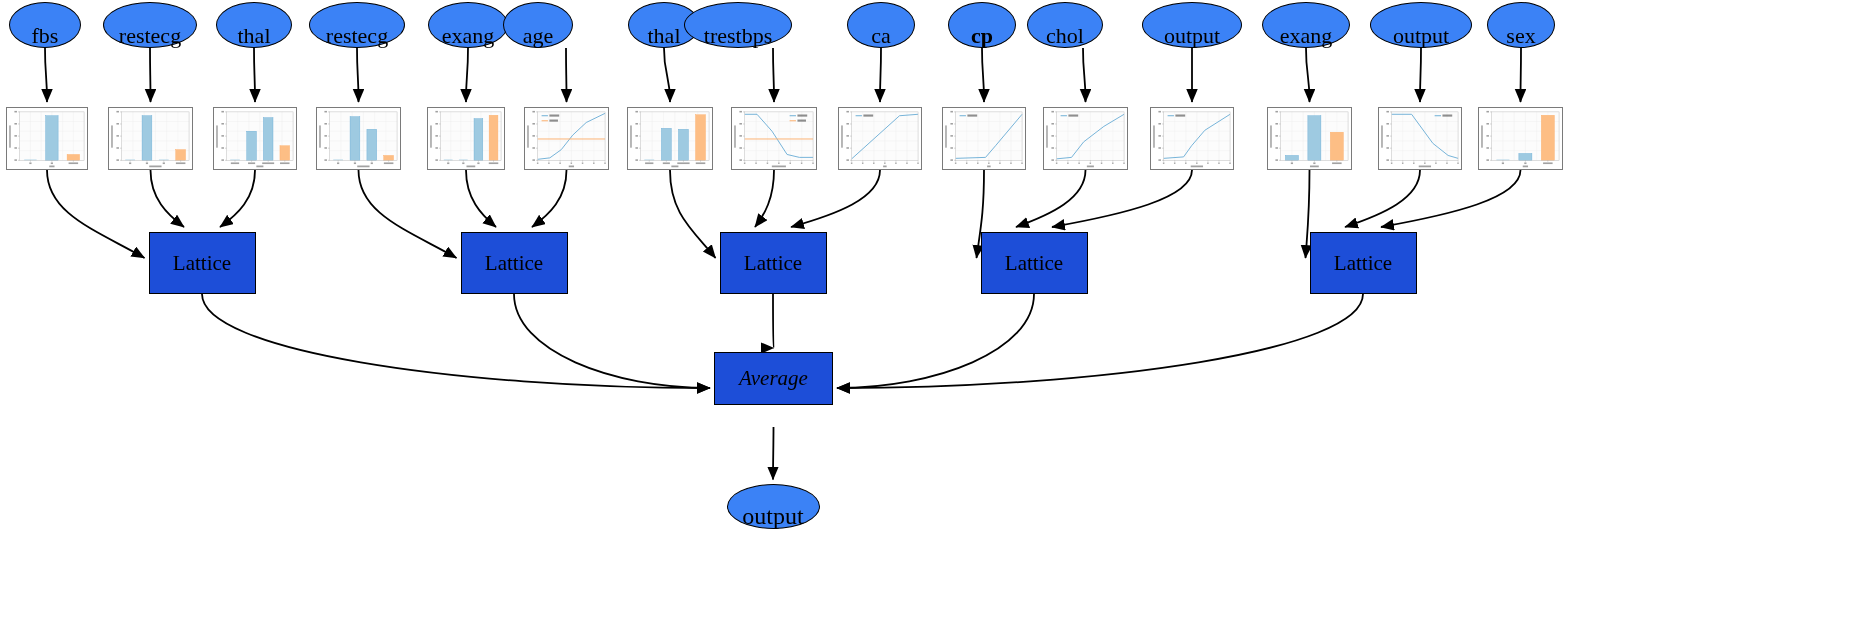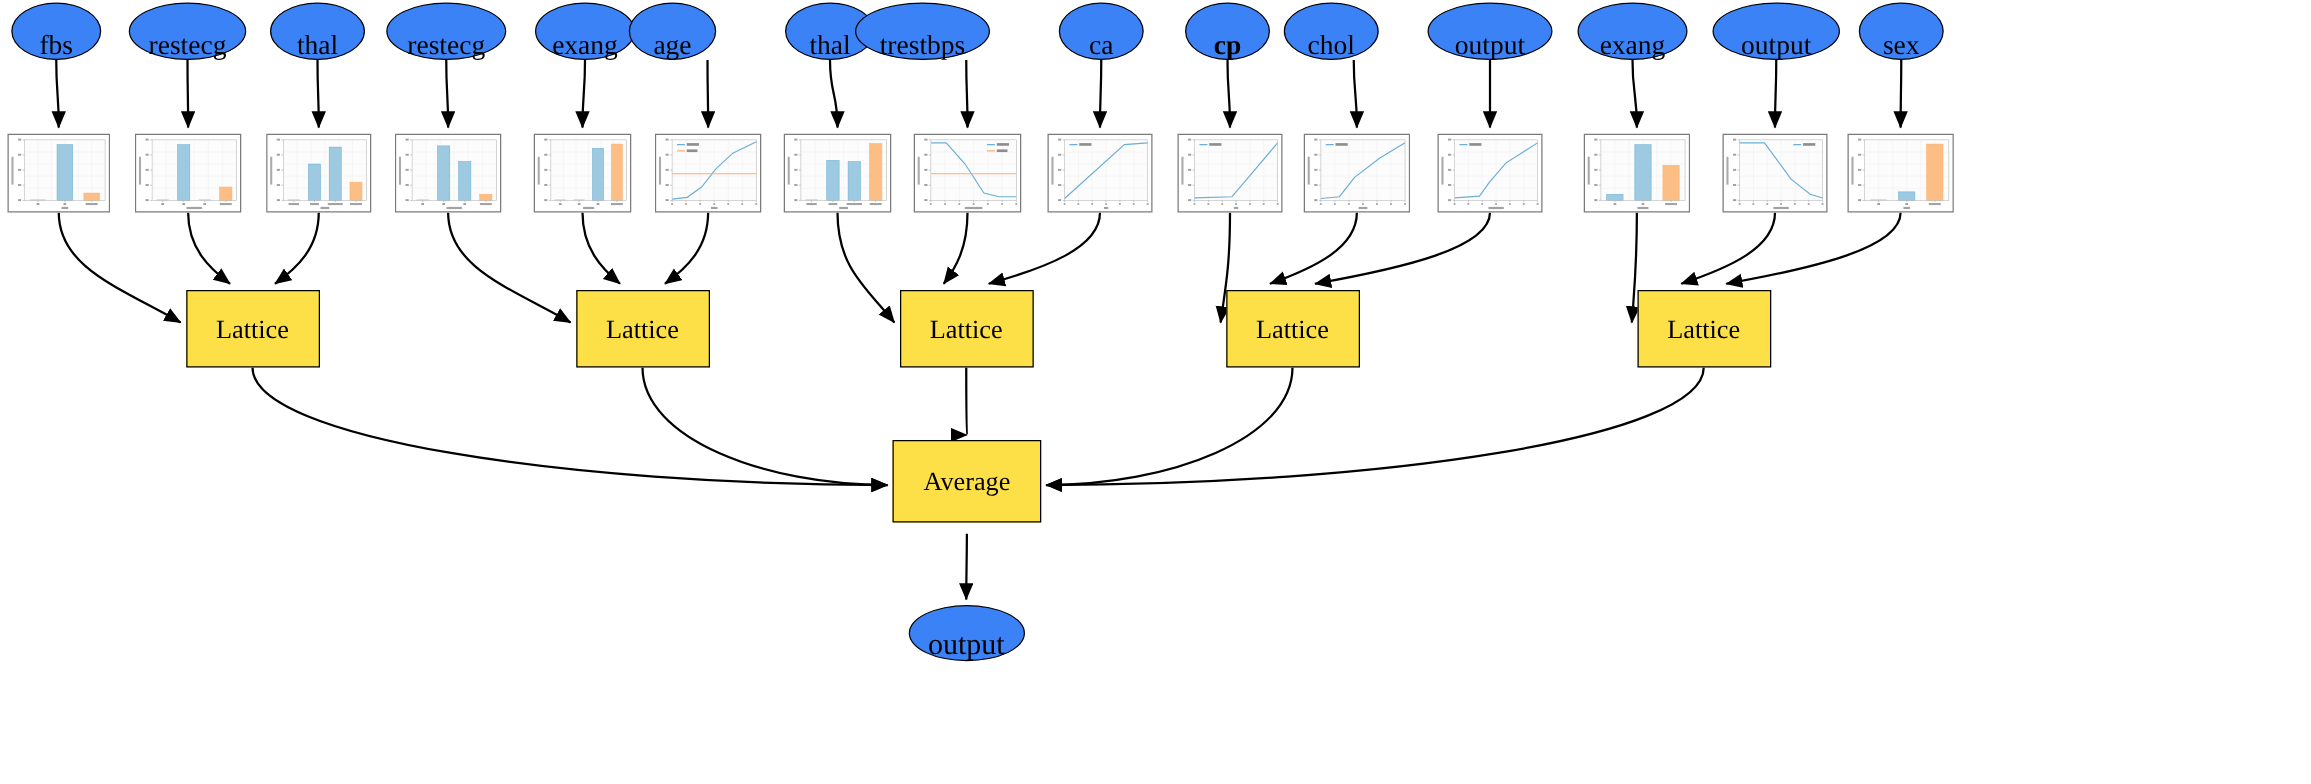--- a/index.html
+++ b/index.html
@@ -38,21 +38,21 @@
     justify-content: center;
     font-size: 22px;
     color: #000;
     line-height: 1;
     z-index: 3;
   }
   .node-box {
     position: absolute;
     box-sizing: border-box;
     border: 1.4px solid #000;
-    background: #fde047;
+    background: #1d4ed8;
     display: flex;
     align-items: center;
     justify-content: center;
     font-size: 21px;
     color: #000;
     z-index: 3;
   }
   .panel {
     position: absolute;
     box-sizing: border-box;
@@ -172,21 +172,21 @@
       </div>
       <div class="node-box" style="left: 719.5px; top: 232px; width: 107px; height: 62px;">
         <span>Lattice</span>
       </div>
       <div class="node-box" style="left: 980.5px; top: 232px; width: 107px; height: 62px;">
         <span>Lattice</span>
       </div>
       <div class="node-box" style="left: 1309.5px; top: 232px; width: 107px; height: 62px;">
         <span>Lattice</span>
       </div>
-      <div class="node-box" style="left: 714px; top: 352px; width: 119px; height: 66px;">
+      <div class="node-box" style="left: 714px; top: 352px; width: 119px; height: 53px; font-style: italic;">
         <span>Average</span>
       </div>
       <div class="node-ellipse" style="left: 726.5px; top: 483.5px; width: 93px; height: 45px; font-size: 24px;">
         <span>output</span>
       </div>
     </div>
   <div id="panels-layer">
       <div class="panel" style="left: 6px; top: 107px; width: 82px; height: 63px;">
         <svg viewBox="0 0 82 63" preserveAspectRatio="none">
           <rect x="0" y="0" width="82" height="63" fill="#ffffff"></rect>

